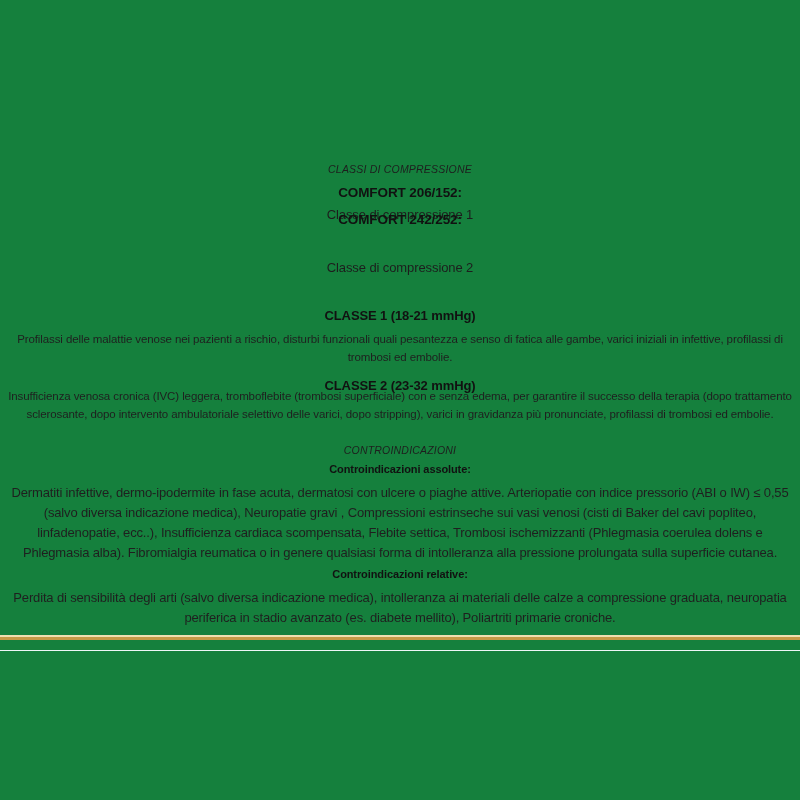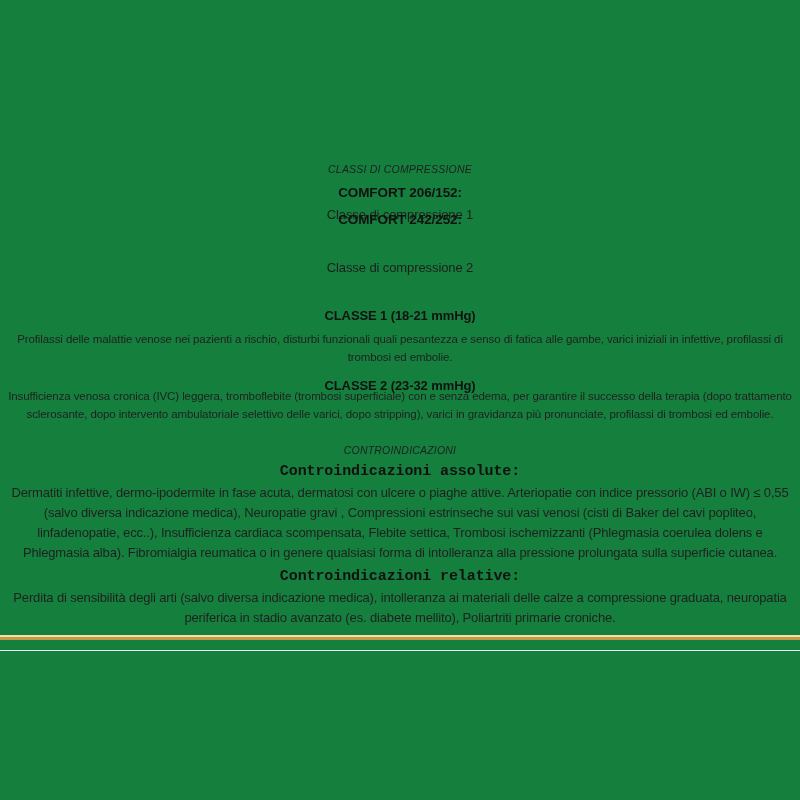--- a/index.html
+++ b/index.html
@@ -44,24 +44,23 @@
     color: #111111;
   }
   .entry-text-sm {
     font-size: 11.5px;
     line-height: 18px;
     letter-spacing: -0.1px;
     color: #1f1f1f;
   }
   .contra-title {
     font-weight: bold;
-    font-size: 15px;
+    font-size: 11px;
     letter-spacing: -0.1px;
     color: #111111;
-    font-family: Liberation Mono, monospace;
   }
   .contra-text {
     font-size: 13px;
     line-height: 20px;
     letter-spacing: -0.15px;
     color: #1f1f1f;
   }
   .divider {
     position: absolute;
     left: 0;

